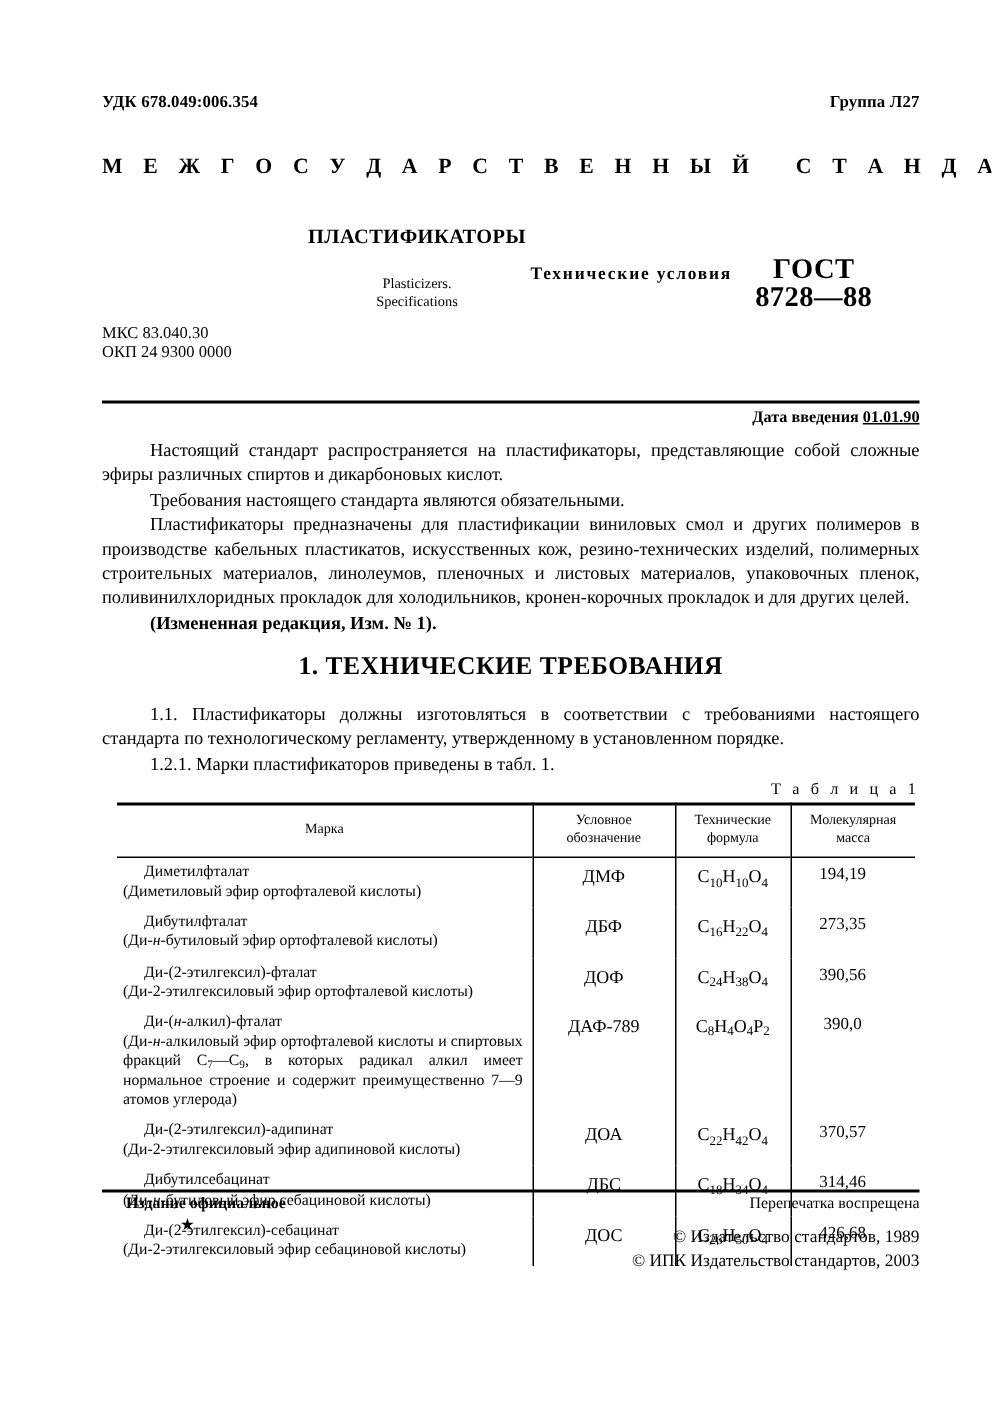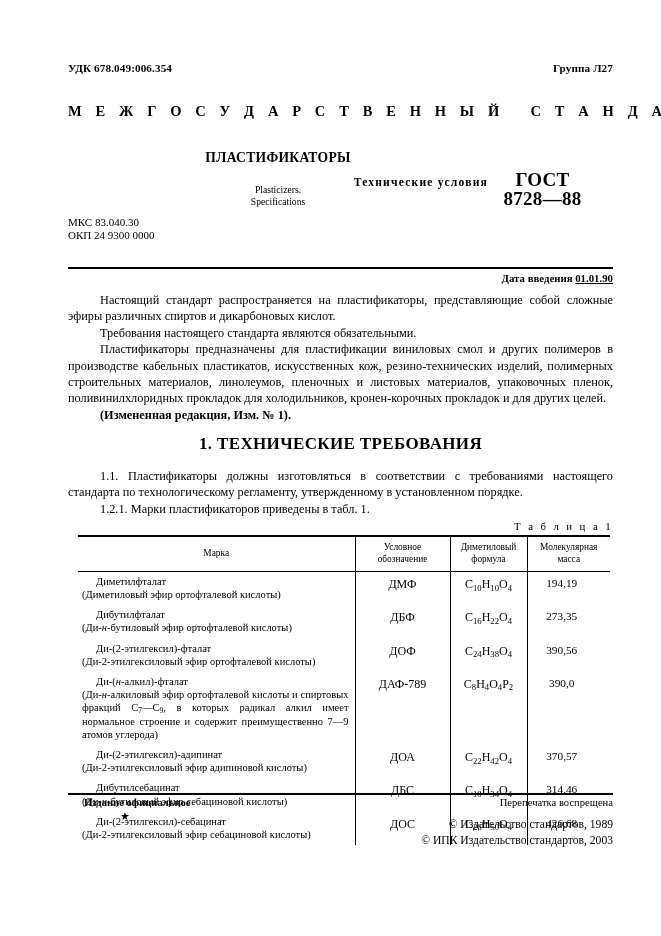--- a/index.html
+++ b/index.html
@@ -337,21 +337,21 @@
       <thead>
         <tr class="rule-top">
           <th>
             <div>Марка</div>
           </th>
           <th>
             <div>Условное</div>
             <div>обозначение</div>
           </th>
           <th>
-            <div>Диметиловый</div>
+            <div>Технические</div>
             <div>формула</div>
           </th>
           <th>
             <div>Молекулярная</div>
             <div>масса</div>
           </th>
         </tr>
       </thead>
       <tbody>
 

